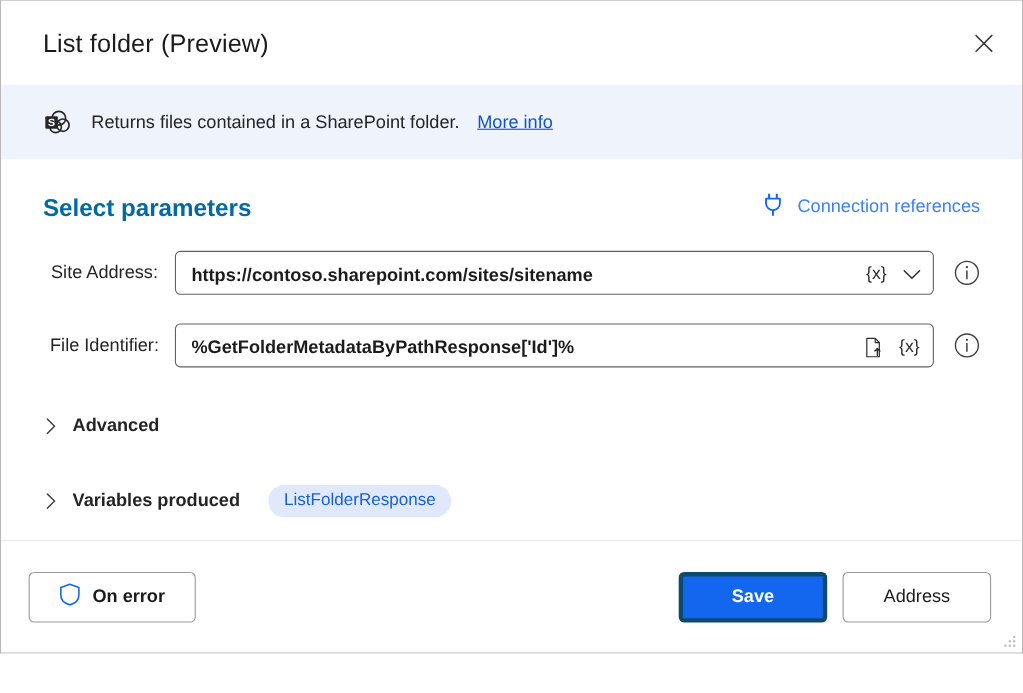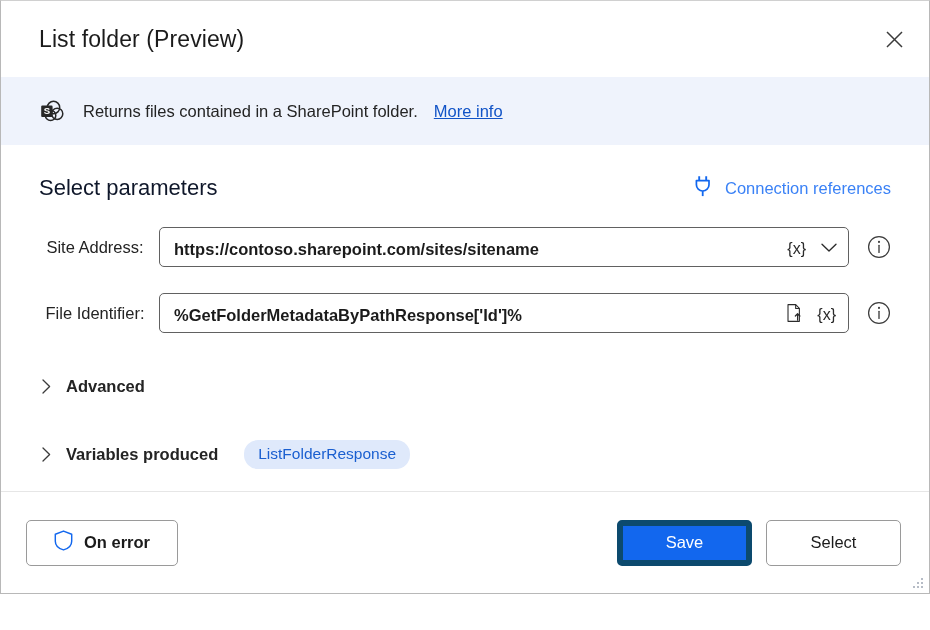--- a/index.html
+++ b/index.html
@@ -94,22 +94,22 @@
   }
 
   .section-head {
     display: flex;
     align-items: center;
     justify-content: space-between;
     margin-top: 30px;
   }
   .section-title {
     font-size: 22px;
-    color: #0f172a;
-    font-weight: 400;
+    color: #0369a1;
+    font-weight: 700;
   }
   .conn-ref {
     display: flex;
     align-items: center;
     gap: 12px;
     cursor: pointer;
   }
   .conn-ref-label {
     font-size: 16.5px;
     color: #3b82f6;
@@ -125,20 +125,21 @@
     width: 120px;
     flex: 0 0 120px;
     text-align: center;
     font-size: 16.5px;
     color: #242424;
     padding-right: 8px;
   }
   .field-wrap {
     position: relative;
     display: flex;
+    align-items: center;
     height: 40px;
     border: 1px solid #616161;
     border-radius: 5px;
     background: #ffffff;
     flex: 1 1 auto;
     max-width: 691px;
     padding: 4px 4px 0 14px;
   }
   .field-wrap.site { max-width: 691px; }
   .field-value {
@@ -262,23 +263,23 @@
     color: #1b1b1b;
   }
   .btn-onerror {
     width: 152px;
     font-weight: 700;
   }
   .footer-spacer { flex: 1 1 auto; }
   .btn-save {
     width: 135px;
     background: #1267ee;
-    border: 6px solid #0c4a6e;
+    border: 4px solid #0c4a6e;
     color: #ffffff;
-    font-weight: 400;
+    font-weight: 700;
     margin-right: 14px;
   }
   .btn-cancel {
     width: 135px;
     font-weight: 400;
   }
 
   
   .resize-grip {
     position: absolute;
@@ -410,21 +411,21 @@
         <svg width="19" height="21" viewBox="0 0 19 21">
           <path d="M9.5 1.1 L17.7 4.2 v7.0 c0 4.6 -3.6 7.4 -8.2 8.7 c-4.6 -1.3 -8.2 -4.1 -8.2 -8.7 v-7.0 z" fill="none" stroke="#1267ee" stroke-width="1.45" stroke-linejoin="round"></path>
         </svg>
       </span>
       <span>On error</span>
     </button>
 
     <div class="footer-spacer"></div>
 
     <button class="btn btn-save">Save</button>
-    <button class="btn btn-secondary btn-cancel">Select</button>
+    <button class="btn btn-secondary btn-cancel">Address</button>
   </div>
 
   <div class="resize-grip">
     <i style="left:10px;top:2px"></i>
     <i style="left:6px;top:6px"></i>
       <i style="left:10px;top:6px"></i>
     <i style="left:2px;top:10px"></i>
       <i style="left:6px;top:10px"></i>
       <i style="left:10px;top:10px"></i>
   </div>

